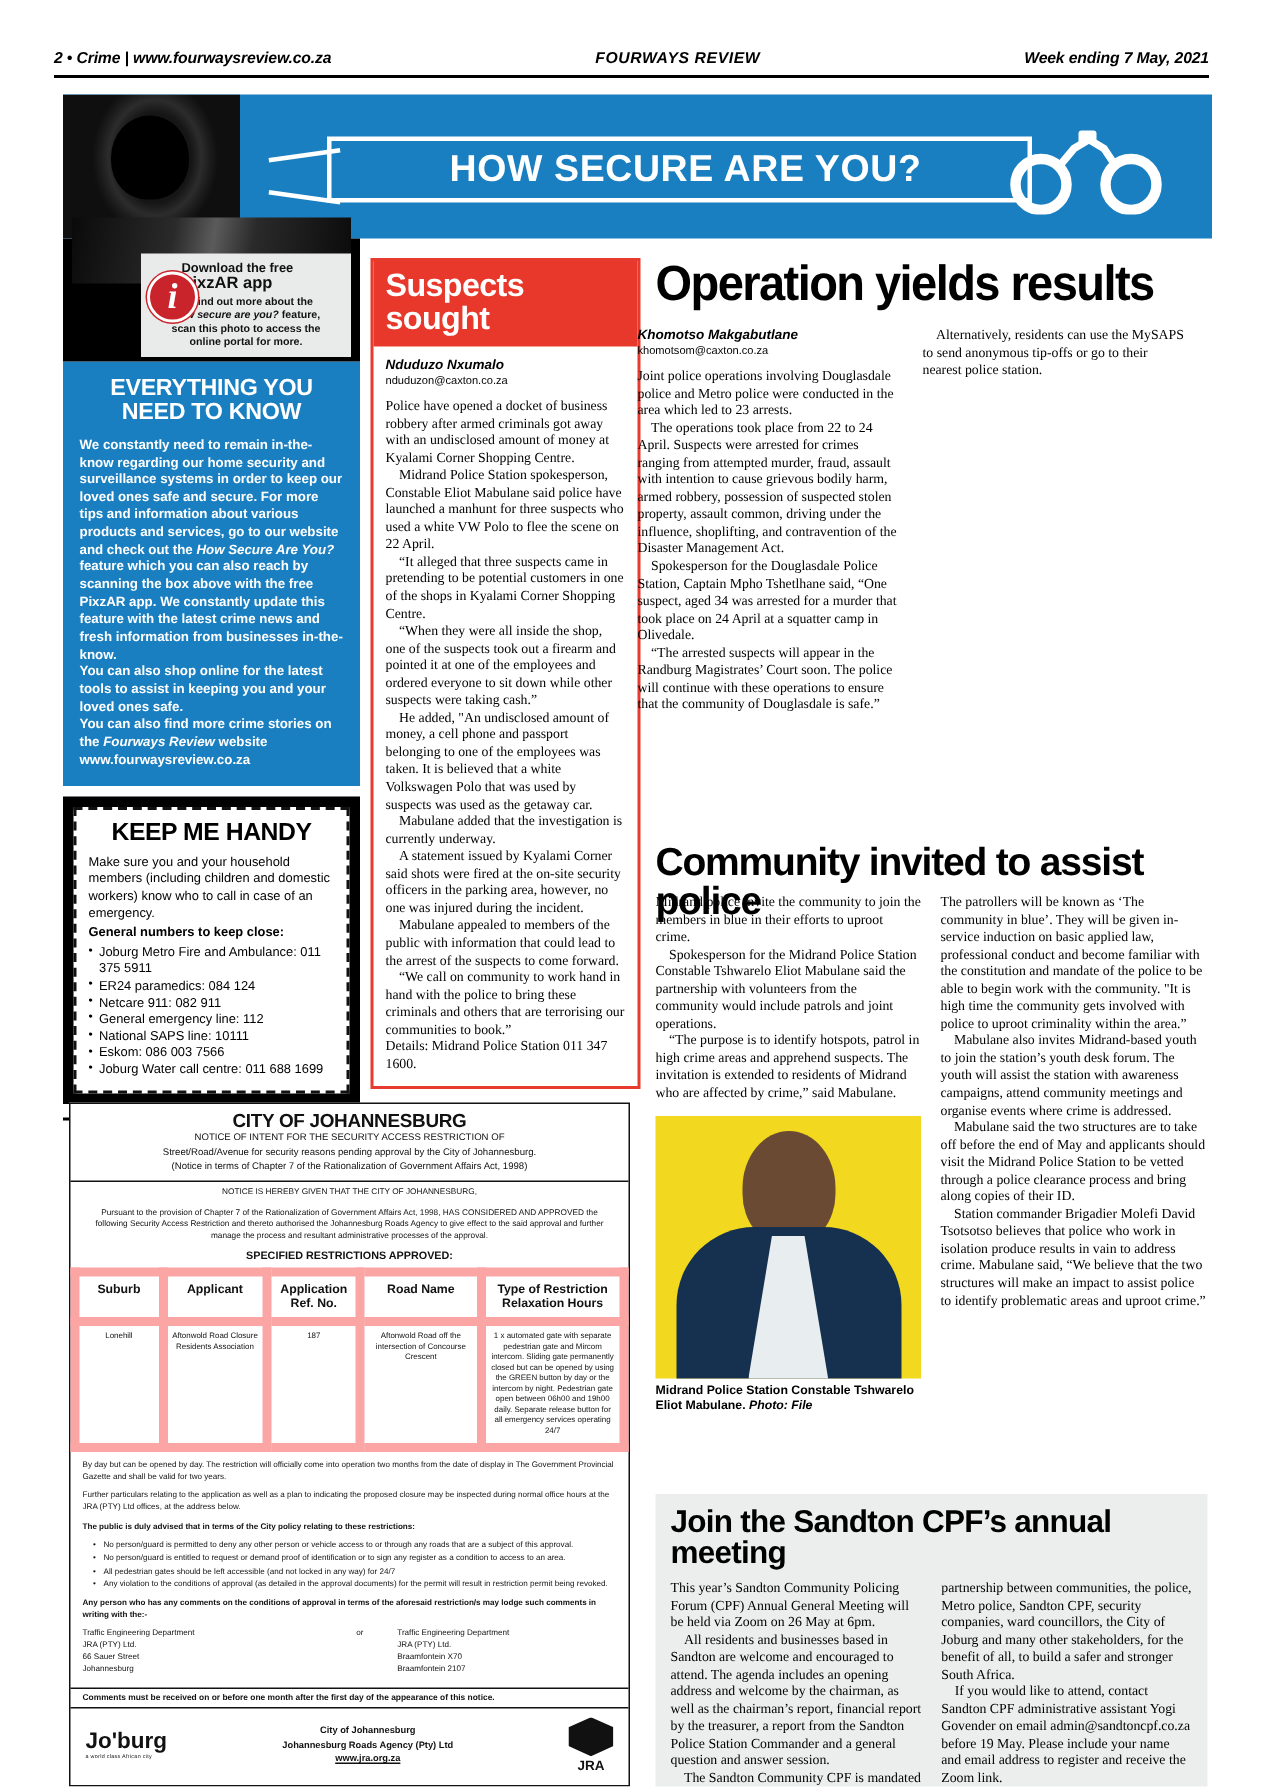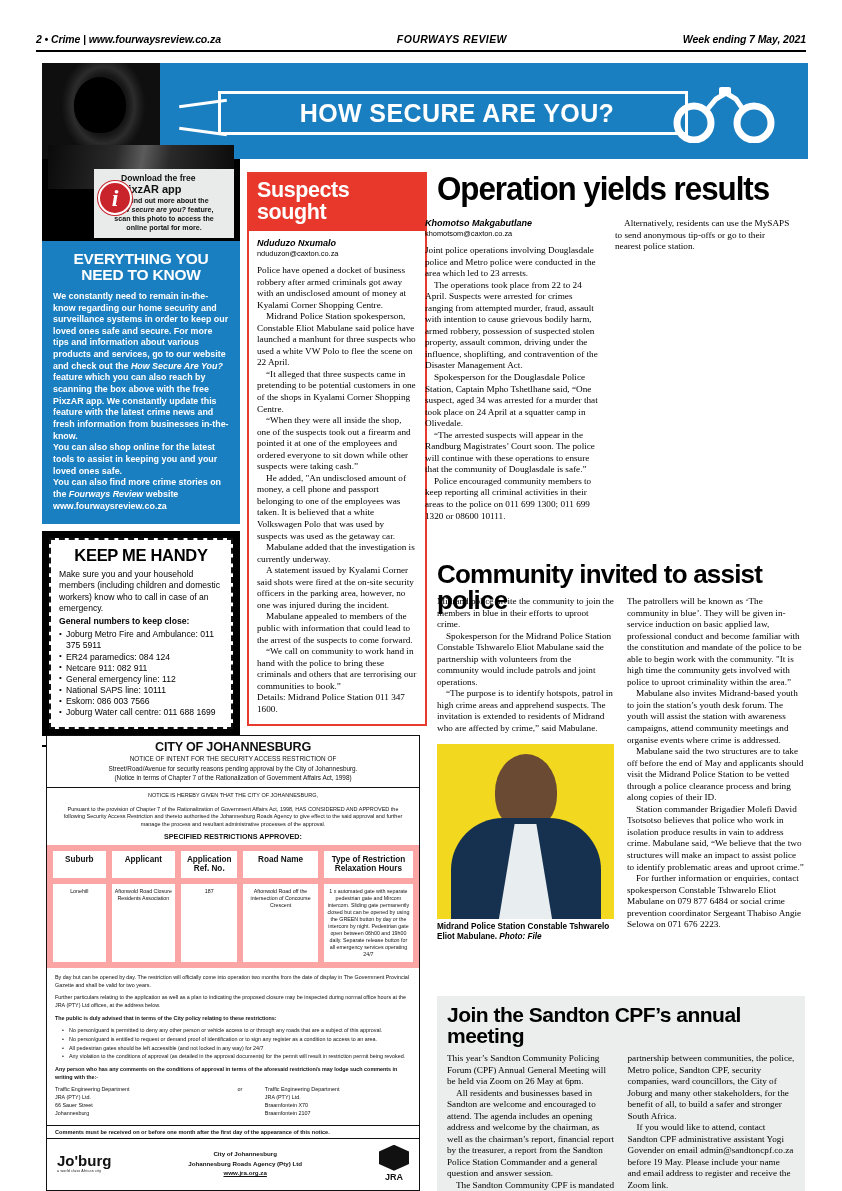--- a/index.html
+++ b/index.html
@@ -259,21 +259,20 @@
   <h1 class="main-head">Operation yields results</h1>
   <div class="op-cols">
     <div class="op-col">
       <p class="byline">Khomotso Makgabutlane</p>
       <p class="byemail">khomotsom@caxton.co.za</p>
       <div class="bodytext">
         <p class="noind">Joint police operations involving Douglasdale police and Metro police were conducted in the area which led to 23 arrests.</p>
         <p>The operations took place from 22 to 24 April. Suspects were arrested for crimes ranging from attempted murder, fraud, assault with intention to cause grievous bodily harm, armed robbery, possession of suspected stolen property, assault common, driving under the influence, shoplifting, and contravention of the Disaster Management Act.</p>
         <p>Spokesperson for the Douglasdale Police Station, Captain Mpho Tshetlhane said, “One suspect, aged 34 was arrested for a murder that took place on 24 April at a squatter camp in Olivedale.</p>
         <p>“The arrested suspects will appear in the Randburg Magistrates’ Court soon. The police will continue with these operations to ensure that the community of Douglasdale is safe.”</p>
-        <p>Police encouraged community members to keep reporting all criminal activities in their areas to the police on 011 699 1300; 011 699 1320 or 08600 10111.</p>
       </div>
     </div>
     <div class="op-col r">
       <div class="bodytext">
         <p>Alternatively, residents can use the MySAPS to send anonymous tip-offs or go to their nearest police station.</p>
       </div>
     </div>
   </div>
 
   <h1 class="comm-head">Community invited to assist police</h1>
@@ -292,21 +291,20 @@
       <div class="const-cap">
         <span>Midrand Police Station Constable Tshwarelo Eliot Mabulane. </span><i>Photo: File</i>
       </div>
     </div>
     <div class="comm-col r">
       <div class="bodytext">
         <p class="noind">The patrollers will be known as ‘The community in blue’. They will be given in-service induction on basic applied law, professional conduct and become familiar with the constitution and mandate of the police to be able to begin work with the community. "It is high time the community gets involved with police to uproot criminality within the area.”</p>
         <p>Mabulane also invites Midrand-based youth to join the station’s youth desk forum. The youth will assist the station with awareness campaigns, attend community meetings and organise events where crime is addressed.</p>
         <p>Mabulane said the two structures are to take off before the end of May and applicants should visit the Midrand Police Station to be vetted through a police clearance process and bring along copies of their ID.</p>
         <p>Station commander Brigadier Molefi David Tsotsotso believes that police who work in isolation produce results in vain to address crime. Mabulane said, “We believe that the two structures will make an impact to assist police to identify problematic areas and uproot crime.”</p>
-        <p>For further information or enquiries, contact spokesperson Constable Tshwarelo Eliot Mabulane on 079 877 6484 or social crime prevention coordinator Sergeant Thabiso Angie Selowa on 071 676 2223.</p>
       </div>
     </div>
   </div>
 
   <div class="cpf">
     <h2>Join the Sandton CPF’s annual meeting</h2>
     <div class="cpf-cols">
       <div class="cpf-col">
         <div class="bodytext">
           <p class="noind">This year’s Sandton Community Policing Forum (CPF) Annual General Meeting will be held via Zoom on 26 May at 6pm.</p>

